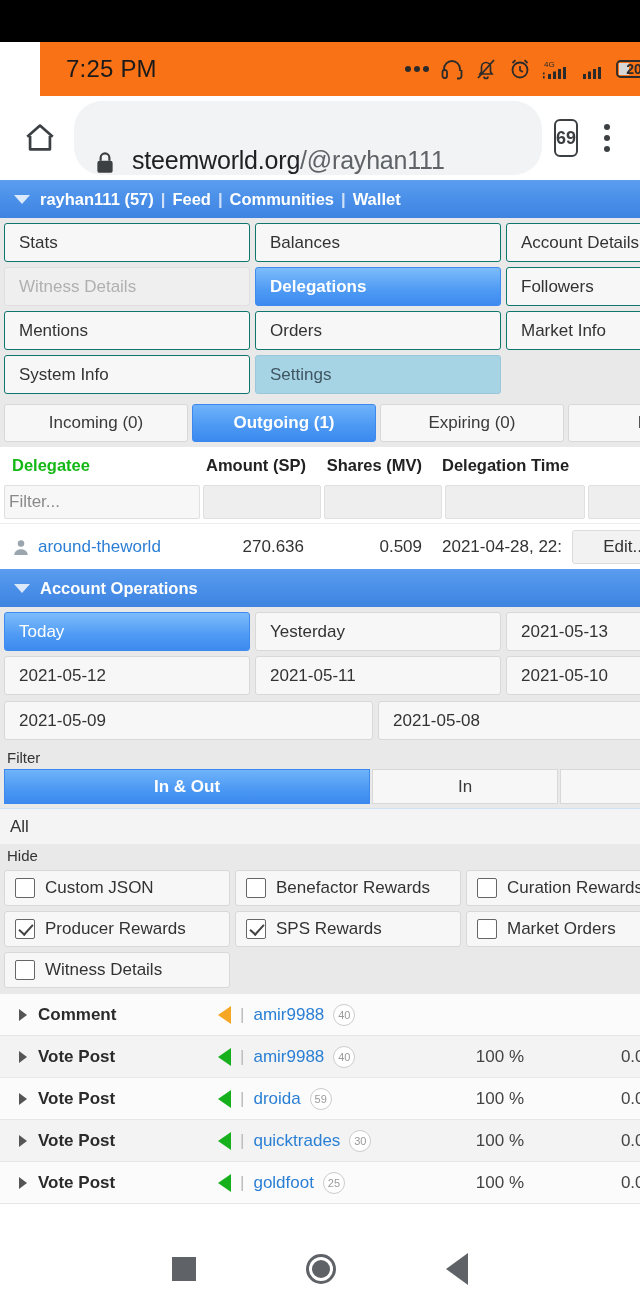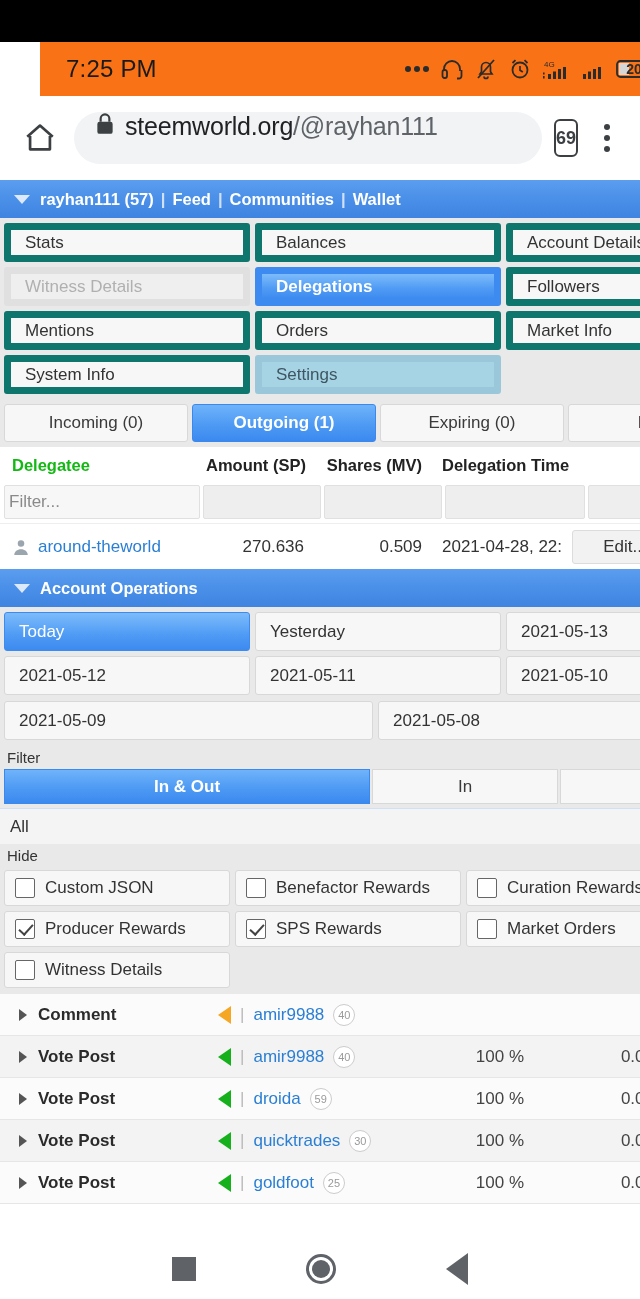--- a/index.html
+++ b/index.html
@@ -36,25 +36,25 @@
 
   
   .browser-bar {
     height: 84px; width: 100%;
     background: #ffffff;
     display: flex; align-items: center;
     padding: 0 16px 0 18px; gap: 12px;
   }
   .home-btn { width: 44px; height: 44px; display:flex; align-items:center; justify-content:center; flex: none; }
   .url-pill {
-    flex: 1; height: 52px;
+    flex: 1; height: 74px;
     background: #f1f3f4;
     border-radius: 28px;
-    display: flex; align-items: flex-start;
-    padding: 0 20px; gap: 9px;
+    display: flex; align-items: flex-end;
+    padding: 0 20px; gap: 16px;
     overflow: hidden;
   }
   .url-text {
     font-size: 25px; color: #202124;
     white-space: nowrap; overflow: hidden;
     letter-spacing: -0.2px;
   }
   .url-text .path { color: #5f6368; }
   .tab-count {
     width: 24px; height: 38px; flex: none;
@@ -102,21 +102,21 @@
   .nav-grid {
     background: #e9e9e9;
     padding: 5px 4px 6px 4px;
     display: grid;
     grid-template-columns: 246px 246px 246px;
     gap: 5px;
   }
   .nav-cell {
     height: 39px;
     background: #f7f7f7;
-    border: 7px solid #0f766e;
+    border: 1px solid #0f766e;
     border-radius: 3px;
     display: flex; align-items: center;
     padding: 0 14px;
     font-size: 17px; color: #333333;
     white-space: nowrap; overflow: hidden;
   }
   .nav-cell.active {
     background: linear-gradient(to bottom, #7dbcfb 0%, #4e9af4 60%, #3d8af0 100%);
     border-color: #3d8af0; color: #ffffff; font-weight: bold;
   }

